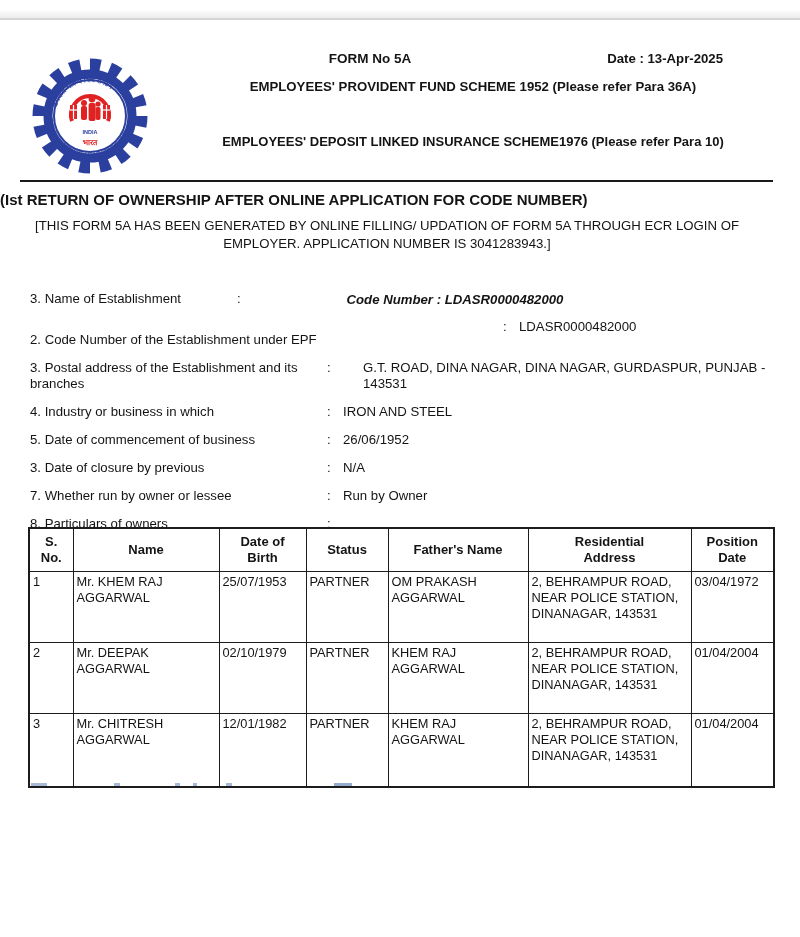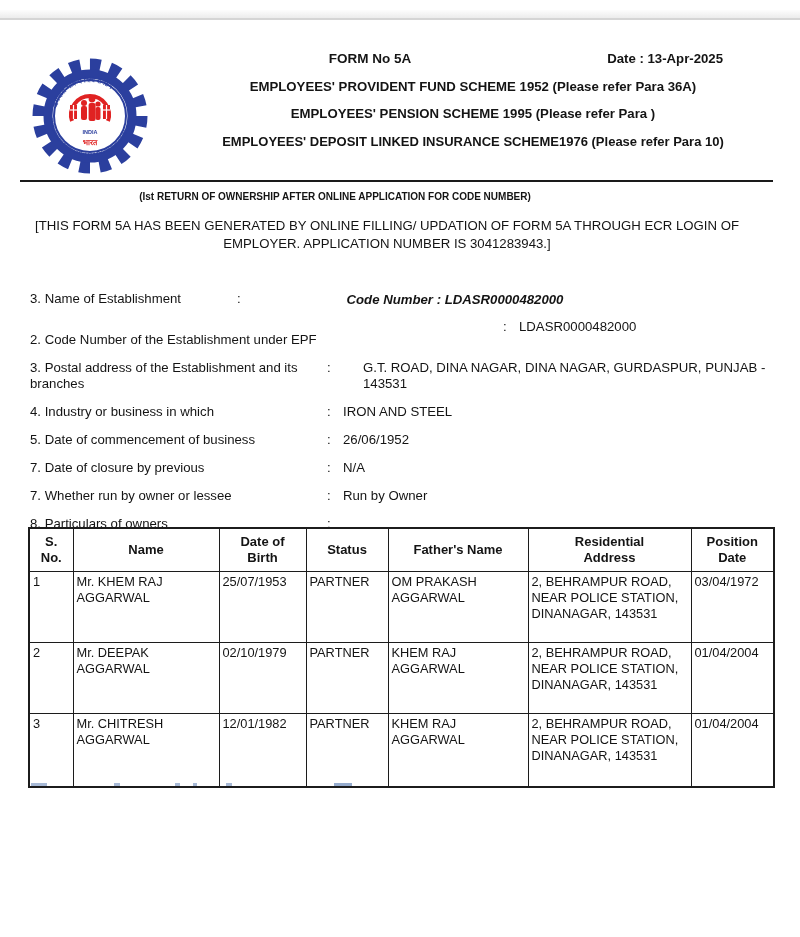--- a/index.html
+++ b/index.html
@@ -17,21 +17,21 @@
   .logo-wrap{position:absolute;left:26px;top:57px;width:128px;height:118px;}
   .header-block{position:absolute;left:160px;top:46px;width:626px;height:130px;}
   .hline{position:absolute;left:0;width:100%;height:18px;}
   .hline.l1{top:5px;}
   .hline.l2{top:33px;text-align:center;font-weight:bold;font-size:13.2px;}
   .hline.l3{top:60px;text-align:center;font-weight:bold;font-size:13.2px;}
   .hline.l4{top:88px;text-align:center;font-weight:bold;font-size:13px;}
   .form-title{position:absolute;left:210px;transform:translateX(-50%);font-weight:bold;font-size:13.5px;}
   .form-date{position:absolute;right:63px;font-weight:bold;font-size:13.2px;}
   .rule{position:absolute;top:180px;left:20px;width:753px;border-top:2px solid #1a1a1a;}
-  .return-line{position:absolute;top:191px;left:0;width:670px;text-align:center;font-weight:bold;font-size:10px;}
+  .return-line{position:absolute;top:191px;left:0;width:670px;font-weight:bold;font-size:15px;}
   .generated-note{position:absolute;top:217px;left:22px;width:730px;text-align:center;font-size:13.2px;line-height:18px;}
   .code-line{position:absolute;top:260px;left:115px;width:680px;text-align:center;font-weight:bold;font-style:italic;font-size:13.2px;margin-top:32px;}
   
   .fields{position:absolute;top:291px;left:30px;width:745px;}
   .field{display:flex;align-items:flex-start;font-size:13.2px;line-height:16px;margin-bottom:12px;}
   .flabel{flex:0 0 auto;}
   .f-w1{width:207px;}
   .f-w2{width:473px;margin-top:13px;}
   .f-w3{width:297px;}
   .fcolon{flex:0 0 14px;text-align:left;}
@@ -108,21 +108,20 @@
     <text x="64" y="88" text-anchor="middle" font-size="7.5" fill="#e02222" font-weight="bold">भारत</text>
   </svg>
 </div>
 
 <div class="header-block">
   <div class="hline l1">
     <span class="form-title">FORM No 5A</span>
     <span class="form-date">Date : 13-Apr-2025</span>
   </div>
   <div class="hline l2">EMPLOYEES' PROVIDENT FUND SCHEME 1952 (Please refer Para 36A)</div>
-  <div class="hline l3">EMPLOYEES' PENSION SCHEME 1995 (Please refer Para )</div>
   <div class="hline l4">EMPLOYEES' DEPOSIT LINKED INSURANCE SCHEME1976 (Please refer Para 10)</div>
 </div>
 
 <div class="rule"></div>
 
 <div class="return-line">(Ist RETURN OF OWNERSHIP AFTER ONLINE APPLICATION FOR CODE NUMBER)</div>
 <div class="generated-note">[THIS FORM 5A HAS BEEN GENERATED BY ONLINE FILLING/ UPDATION OF FORM 5A THROUGH ECR LOGIN OF EMPLOYER. APPLICATION NUMBER IS 3041283943.]</div>
 <div class="code-line">Code Number : LDASR0000482000</div>
 
 <div class="fields">
@@ -144,21 +143,21 @@
     <span class="flabel f-w3">4. Industry or business in which</span>
     <span class="fcolon">:</span>
     <span class="fvalue">IRON AND STEEL</span>
   </div>
   <div class="field">
     <span class="flabel f-w3">5. Date of commencement of business</span>
     <span class="fcolon">:</span>
     <span class="fvalue">26/06/1952</span>
   </div>
   <div class="field">
-    <span class="flabel f-w3">7. Date of closure by previous</span>
+    <span class="flabel f-w3">3. Date of closure by previous</span>
     <span class="fcolon">:</span>
     <span class="fvalue">N/A</span>
   </div>
   <div class="field">
     <span class="flabel f-w3">7. Whether run by owner or lessee</span>
     <span class="fcolon">:</span>
     <span class="fvalue">Run by Owner</span>
   </div>
   <div class="field">
     <span class="flabel f-w3">8. Particulars of owners</span>

